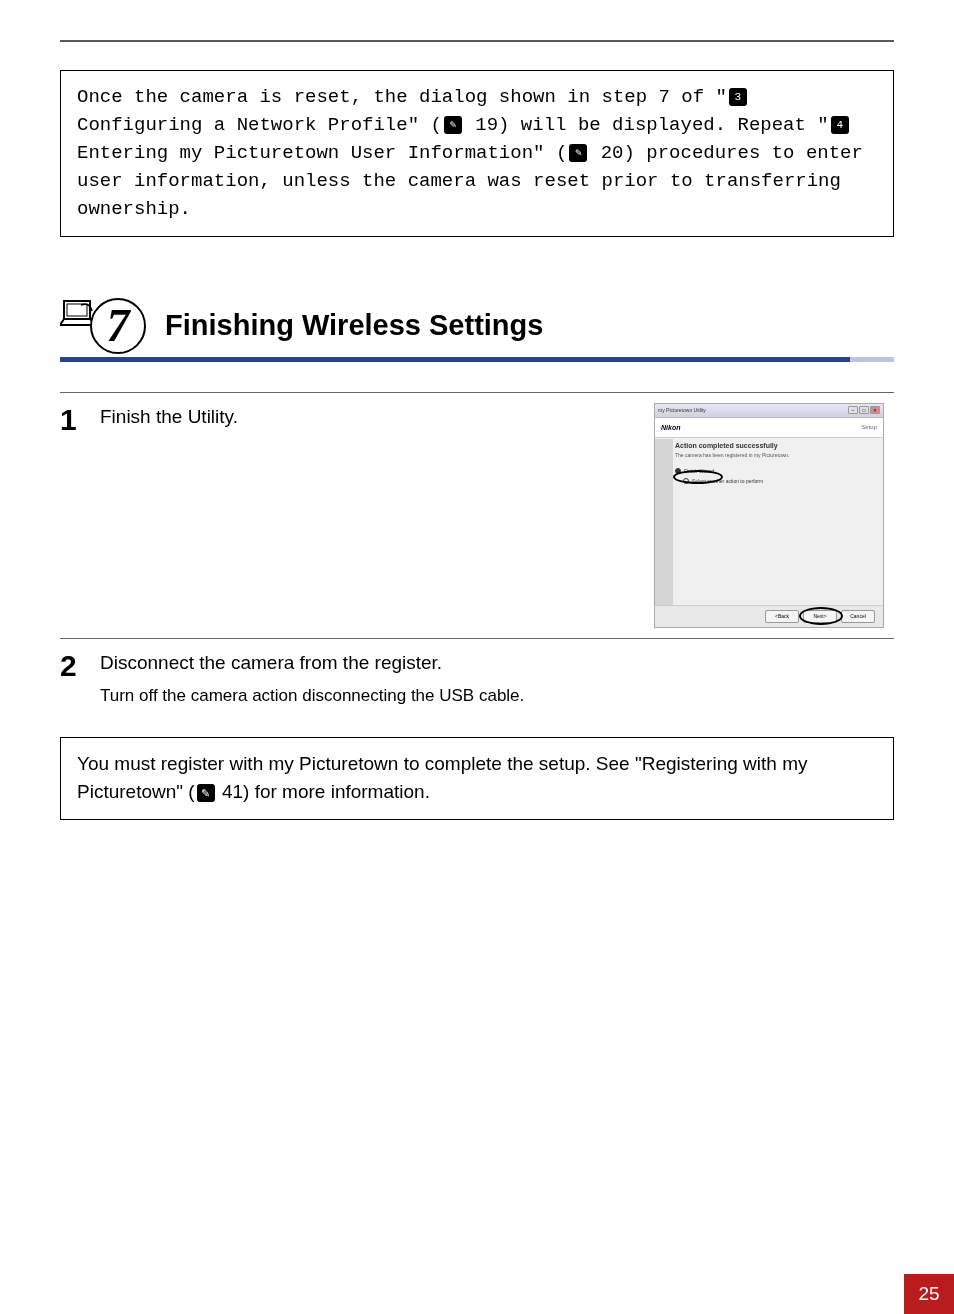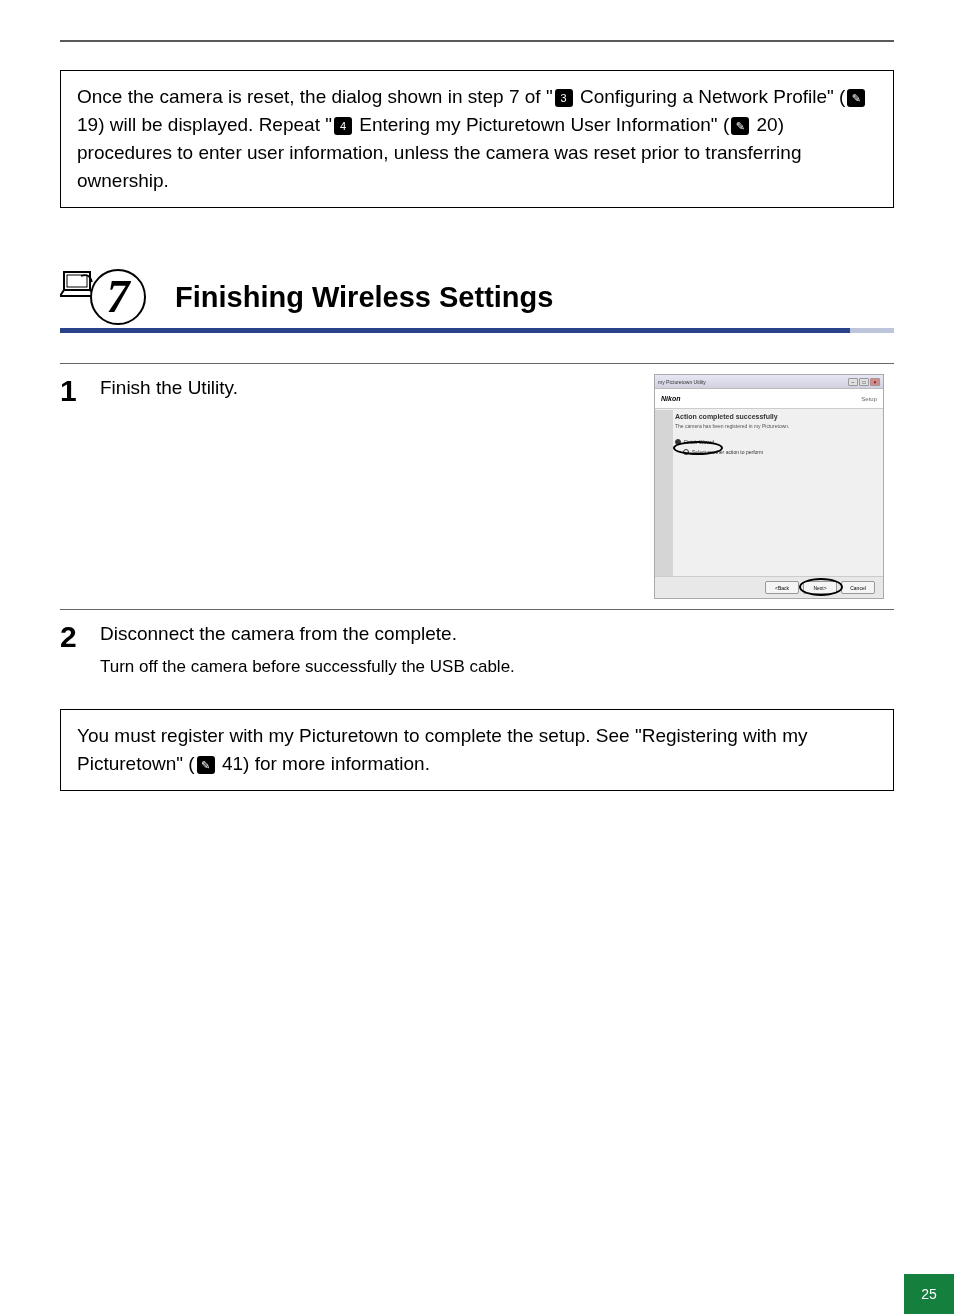--- a/index.html
+++ b/index.html
@@ -2,31 +2,31 @@
 <html><head>
   <meta charset="utf-8">
   <style>
     * { margin: 0; padding: 0; box-sizing: border-box; }
     body { font-family: Arial, Helvetica, sans-serif; background: #fff; width: 954px; height: 1314px; position: relative; }
     .page { padding: 40px 60px 40px 60px; position: relative; height: 100%; }
     .header-title { text-align: right; font-size: 19px; color: #000; margin-top: -5px; margin-bottom: 5px; font-weight: 400; }
     .header-line { height: 2px; background: #5a5a5a; margin-bottom: 28px; }
     
     .note-box { border: 1px solid #000; padding: 12px 16px; margin-bottom: 45px; }
-    .note-box p { font-size: 19px; line-height: 1.48; color: #000; }
+    .note-box p { font-size: 19px; line-height: 1.48; color: #000; font-family: Liberation Mono, monospace; }
     
     .ref-icon { display: inline-block; width: 18px; height: 18px; background: #000; color: #fff; font-size: 11px; vertical-align: middle; border-radius: 3px; text-align: center; line-height: 18px; margin: 0 2px; }
     
     .section-header { display: flex; align-items: center; margin-bottom: 2px; margin-top: 60px; }
     .section-icon { width: 95px; height: 58px; display: flex; align-items: center; position: relative; margin-right: 8px; }
     .laptop-icon { width: 36px; height: 30px; position: absolute; left: 0; top: 2px; }
     .laptop-icon svg { width: 100%; height: 100%; }
     .step-circle { width: 56px; height: 56px; border: 2px solid #000; border-radius: 50%; display: flex; align-items: center; justify-content: center; position: absolute; left: 30px; background: #fff; }
     .step-number { font-size: 46px; font-style: italic; font-weight: 700; color: #000; font-family: Georgia, serif; line-height: 1; }
-    .section-title { font-size: 29px; font-weight: 700; color: #000; margin-left: 12px; }
+    .section-title { font-size: 29px; font-weight: 700; color: #000; margin-left: 2px; }
     .section-underline-wrap { display: flex; margin-bottom: 30px; width: 100%; }
     .section-underline-left { height: 5px; width: 790px; background: #2a4288; }
     .section-underline-right { height: 5px; flex: 1; background: #bcc5da; }
     
     .intro-text { font-size: 19px; color: #000; margin-bottom: 28px; line-height: 1.4; }
     
     .step-block { border-top: 1px solid #666; padding-top: 10px; display: flex; margin-bottom: 10px; }
     .step-num { font-size: 30px; font-weight: 700; color: #000; width: 40px; font-family: Arial, sans-serif; line-height: 1; padding-top: 2px; }
     .step-content { flex: 1; padding-right: 10px; }
     .step-title { font-size: 19px; color: #000; margin-bottom: 10px; margin-top: 3px; }
@@ -53,21 +53,21 @@
     .dialog-radio.sel { background: #333; }
     .dialog-radio-label { font-size: 5px; color: #333; }
     .dialog-finish-oval { position: absolute; width: 50px; height: 14px; border: 2px solid #000; border-radius: 50%; left: 18px; top: 66px; }
     .dialog-footer { position: absolute; bottom: 0; left: 0; right: 0; height: 22px; background: #e8e8e8; border-top: 1px solid #ccc; display: flex; justify-content: flex-end; align-items: center; gap: 4px; padding-right: 8px; }
     .dialog-btn { width: 34px; height: 13px; background: #f5f5f5; border: 1px solid #999; font-size: 5px; display: flex; align-items: center; justify-content: center; border-radius: 2px; }
     .dialog-next-oval { position: absolute; width: 44px; height: 18px; border: 2px solid #000; border-radius: 50%; right: 40px; bottom: 2px; }
     
     .note-box2 { border: 1px solid #000; padding: 12px 16px; margin-top: 30px; }
     .note-box2 p { font-size: 19px; line-height: 1.48; color: #000; }
     
-    .page-number { position: absolute; bottom: 0; right: 0; width: 50px; height: 40px; background: #15803d; color: #fff; font-size: 14px; display: flex; align-items: center; justify-content: center; }
+    .page-number { position: absolute; bottom: 0; right: 0; width: 50px; height: 40px; background: #b91c1c; color: #fff; font-size: 19px; display: flex; align-items: center; justify-content: center; }
   </style>
 </head>
 <body>
 
 <div class="page">
   <div class="header-line"></div>
 
   <div class="note-box">
     <p>
       <span>Once the camera is reset, the dialog shown in step 7 of "</span><span class="ref-icon">3</span><span> Configuring a Network Profile" (</span><span class="ref-icon">✎</span><span> 19) will be displayed. Repeat "</span><span class="ref-icon">4</span><span> Entering my Picturetown User Information" (</span><span class="ref-icon">✎</span><span> 20) procedures to enter user information, unless the camera was reset prior to transferring ownership.</span>
@@ -135,22 +135,22 @@
           <div class="dialog-btn">Cancel</div>
         </div>
         <div class="dialog-next-oval"></div>
       </div>
     </div>
   </div>
 
   <div class="step-block">
     <div class="step-num">2</div>
     <div class="step-content">
-      <div class="step-title">Disconnect the camera from the complete.</div>
-      <div class="step-desc">Turn off the camera before successfully the USB cable.</div>
+      <div class="step-title">Disconnect the camera from the register.</div>
+      <div class="step-desc">Turn off the camera action disconnecting the USB cable.</div>
     </div>
   </div>
 
   <div class="note-box2">
     <p>
       <span>You must register with my Picturetown to complete the setup. See "Registering with my Picturetown" (</span><span class="ref-icon">✎</span><span> 41) for more information.</span>
     </p>
   </div>
 
 </div>

